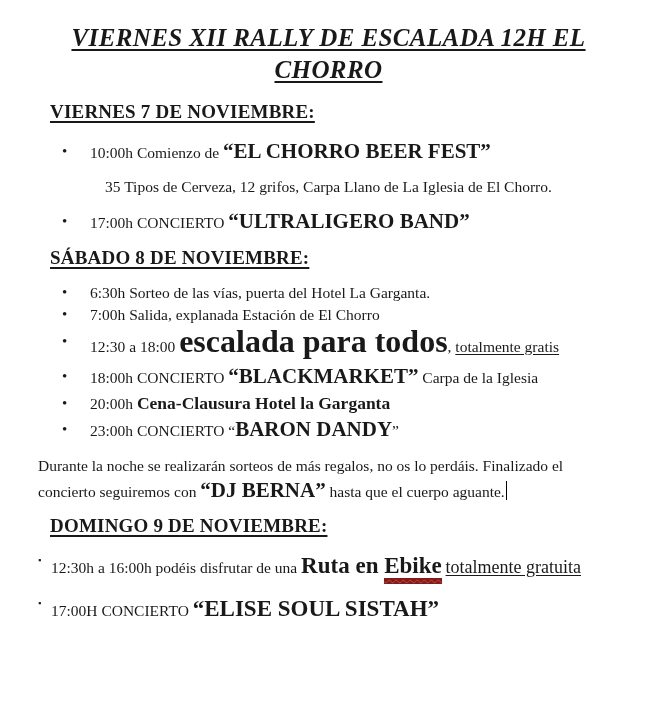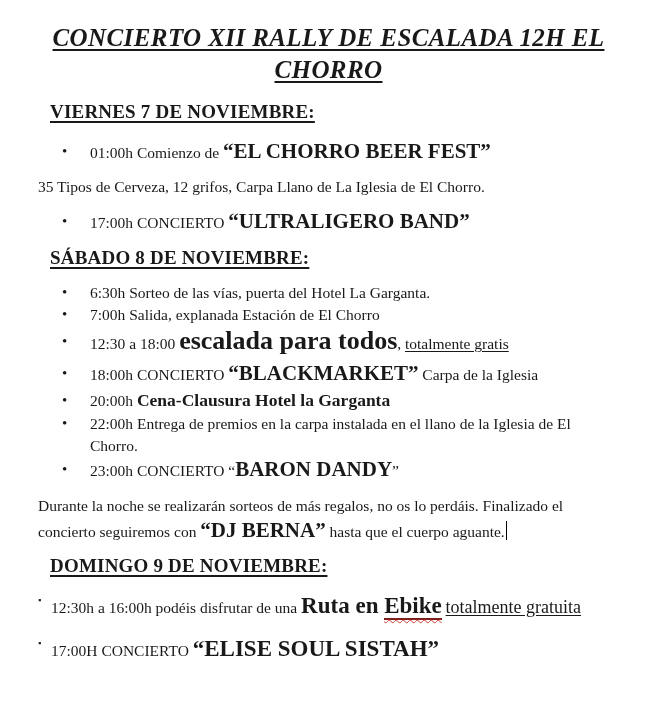--- a/index.html
+++ b/index.html
@@ -52,29 +52,30 @@
     left: 24px;
     top: 0;
     font-size: 15px;
   }
   li.lh-big   { line-height: 30px; }
   li.lh-band  { line-height: 27px; }
   li.lh-med   { line-height: 24px; }
   li.lh-huge  { line-height: 32px; }
 
   .band   { font-size: 21px; font-weight: bold; }
-  .huge   { font-size: 26px; font-weight: bold; margin-top: 17px; }
+  .huge   { font-size: 32px; font-weight: bold; margin-top: 17px; }
   .medbold{ font-size: 17.5px; font-weight: bold; }
   .b      { font-weight: bold; }
   .u      { text-decoration: underline; text-underline-offset: 2px; }
 
   .para {
     font-size: 15.5px;
     line-height: 22px;
     margin: 8px 0 10px 0;
+    text-align: center;
   }
   .para-night {
     font-size: 15.5px;
     line-height: 25px;
     margin: 9px 0 10px 0;
   }
 
   .sun-item {
     position: relative;
     padding-left: 13px;
@@ -93,44 +94,44 @@
   .note-sun { font-size: 18px; text-decoration: underline; text-underline-offset: 2px; }
 
   .ebike-wavy {
     text-decoration: underline;
     text-decoration-style: wavy;
     text-decoration-color: #d43c2f;
     text-decoration-thickness: 1px;
     text-underline-offset: 6px;
   }
   .ebike-solid {
-    border-bottom: 2px solid #7f1d1d;
+    border-bottom: 6px solid #7f1d1d;
   }
 
   .caret {
     display: inline-block;
     width: 1.5px;
     height: 19px;
     background: #000;
     vertical-align: text-bottom;
     margin-left: 1px;
   }
 </style>
 </head>
 <body>
 
 <div class="page">
 
-  <h1 class="doc-title">CONCIERTO XII RALLY DE ESCALADA 12H EL CHORRO</h1>
+  <h1 class="doc-title">VIERNES XII RALLY DE ESCALADA 12H EL CHORRO</h1>
 
   <h2 class="day-heading">VIERNES 7 DE NOVIEMBRE:</h2>
 
   <ul class="events">
     <li class="event lh-big">
-      <span>01:00h Comienzo de </span><span class="band">“EL CHORRO BEER FEST”</span>
+      <span>10:00h Comienzo de </span><span class="band">“EL CHORRO BEER FEST”</span>
     </li>
   </ul>
 
   <p class="para">35 Tipos de Cerveza, 12 grifos, Carpa Llano de La Iglesia de El Chorro.</p>
 
   <ul class="events">
     <li class="event lh-band">
       <span>17:00h CONCIERTO </span><span class="band">“ULTRALIGERO BAND”</span>
     </li>
   </ul>
@@ -142,21 +143,20 @@
     <li class="event">7:00h Salida, explanada Estación de El Chorro</li>
     <li class="event lh-huge">
       <span>12:30 a 18:00 </span><span class="huge">escalada para todos</span><span>, </span><span class="u">totalmente gratis</span>
     </li>
     <li class="event lh-band">
       <span>18:00h CONCIERTO </span><span class="band">“BLACKMARKET”</span><span> Carpa de la Iglesia</span>
     </li>
     <li class="event lh-med">
       <span>20:00h </span><span class="medbold">Cena-Clausura Hotel la Garganta</span>
     </li>
-    <li class="event">22:00h Entrega de premios en la carpa instalada en el llano de la Iglesia de El Chorro.</li>
     <li class="event lh-band">
       <span>23:00h CONCIERTO “</span><span class="band">BARON DANDY</span><span>”</span>
     </li>
   </ul>
 
   <p class="para-night">
     <span>Durante la noche se realizarán sorteos de más regalos, no os lo perdáis. Finalizado el concierto seguiremos con </span><span class="band">“DJ BERNA”</span><span> hasta que el cuerpo aguante.</span><span class="caret"></span>
   </p>
 
   <h2 class="day-heading mt">DOMINGO 9 DE NOVIEMBRE:</h2>

